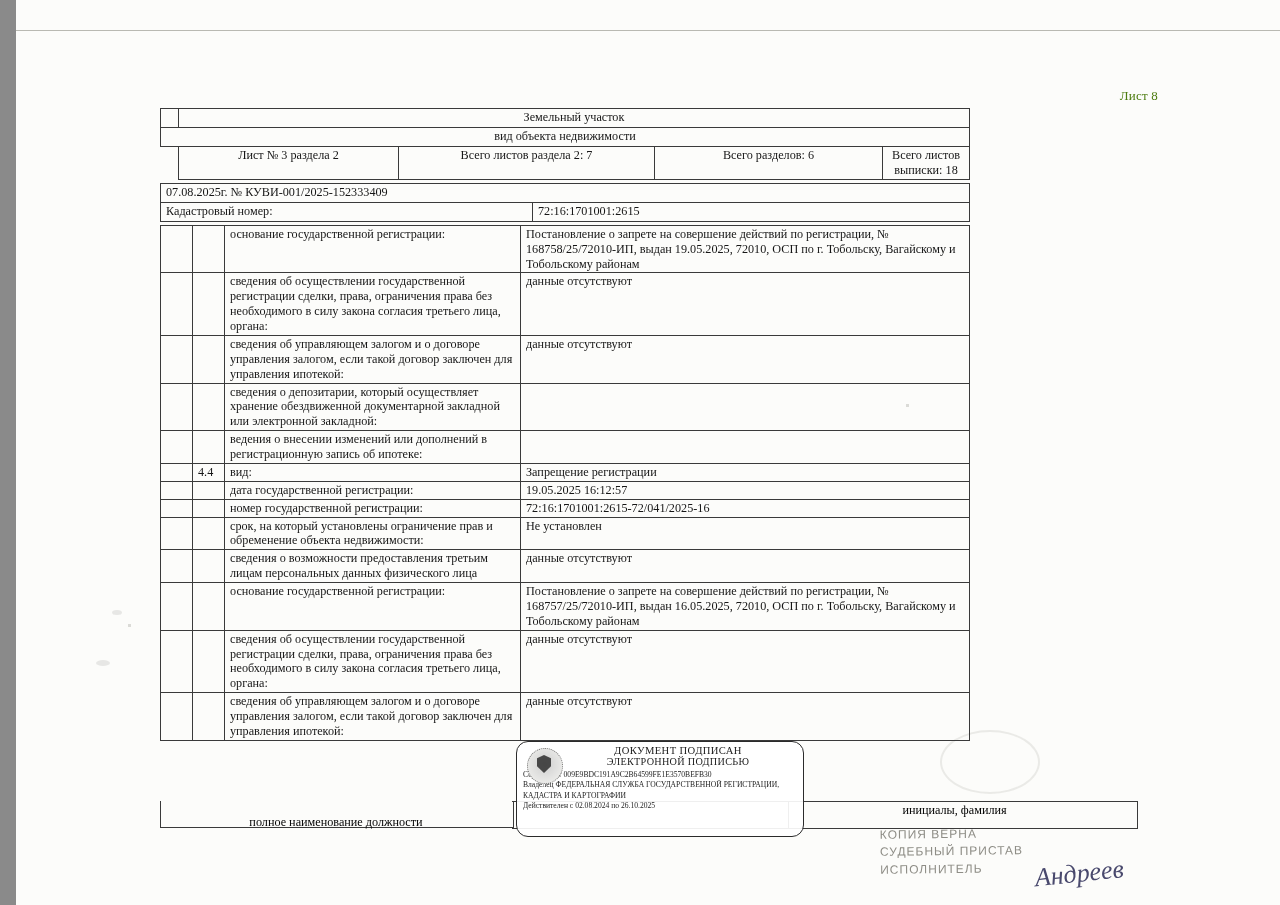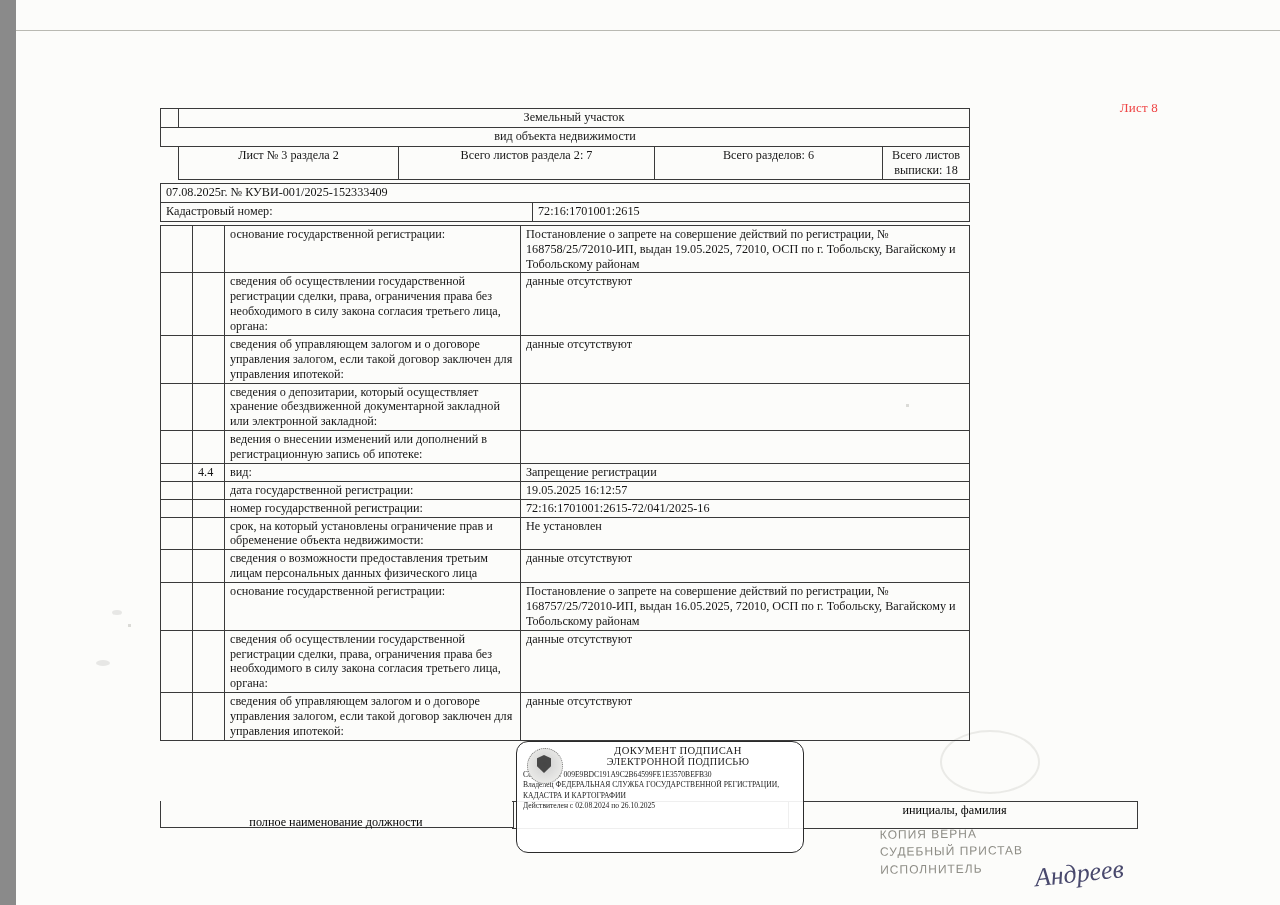--- a/index.html
+++ b/index.html
@@ -38,23 +38,23 @@
   .sheet-top-line {
     position: absolute;
     left: 16px; right: 0; top: 30px;
     height: 1px;
     background: #b9b9b2;
   }
 
   .page-number {
     position: absolute;
     right: 122px;
-    top: 100px;
+    top: 88px;
     font-size: 13px;
-    color: #ef4444;
+    color: #4d7c0f;
     letter-spacing: .2px;
   }
 
   .doc {
     position: absolute;
     left: 160px;
     top: 108px;
     width: 810px;
     font-size: 12.2px;
     color: #161616;
@@ -129,21 +129,21 @@
     right: 17px;
     text-align: center;
     font-size: 12.2px;
   }
 
   .stamp {
     position: absolute;
     left: 356px;
     top: -4px;
     width: 288px;
-    height: 112px;
+    height: 96px;
     border: 1.4px solid #2b2b2b;
     border-radius: 12px;
     background: rgba(255,255,255,0.92);
     box-sizing: border-box;
     padding: 3px 6px 2px 6px;
     overflow: hidden;
   }
   .stamp-title {
     text-align: center;
     font-size: 10.6px;

